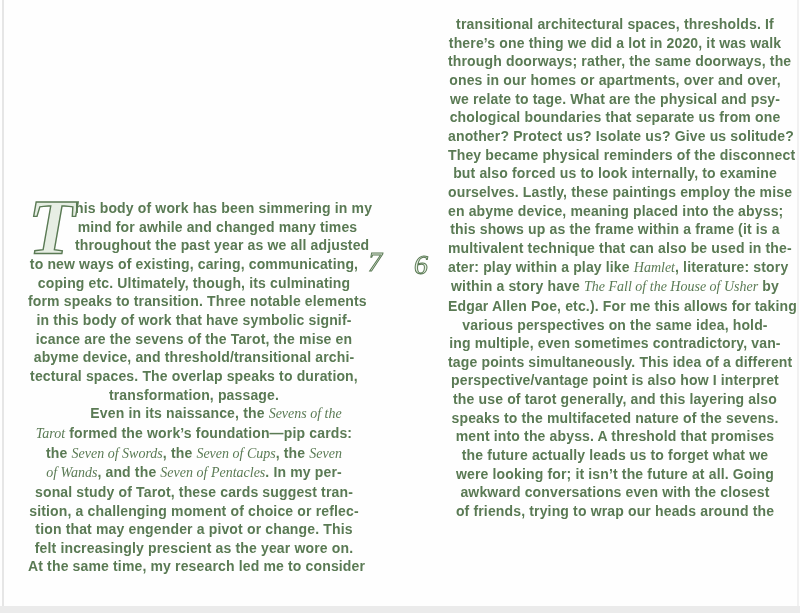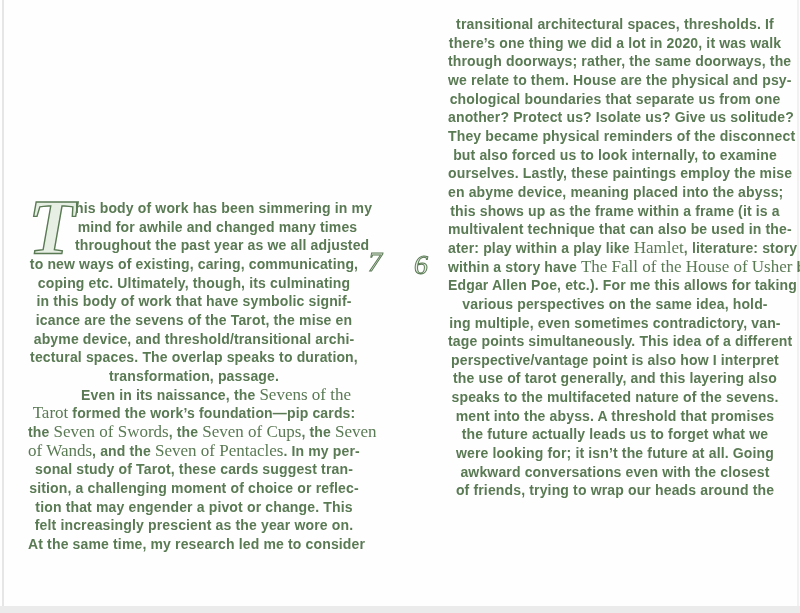--- a/index.html
+++ b/index.html
@@ -27,22 +27,23 @@
     letter-spacing:0.15px;
     line-height:18.65px;
     text-align:center;
   }
   .col-left{left:28px;top:199px;width:332px;}
   .col-right{left:448px;top:15px;width:334px;}
   .line{white-space:nowrap;}
   .line.indent{padding-left:44px;}
   .it{
     font-family:"Liberation Serif",serif;
+    font-style:italic;
     font-weight:400;
-    font-size:17px;
+    font-size:14px;
     letter-spacing:0;
   }
   .dropcap{
     float:left;
     width:47px;height:55px;
     font-family:"Liberation Serif",serif;
     font-style:italic;
     font-size:78px;
     line-height:56px;
     color:#e7eee4;
@@ -72,41 +73,43 @@
   <div class="ornament orn-left">7</div>
   <div class="ornament orn-right">6</div>
 
   <div class="column col-left" id="col-left">
     <span class="dropcap">T</span>
   <div class="line"><span class="rm">his body of work has been simmering in my</span></div>
       <div class="line"><span class="rm">mind for awhile and changed many times</span></div>
       <div class="line"><span class="rm">throughout the past year as we all adjusted</span></div>
       <div class="line"><span class="rm">to new ways of existing, caring, communicating,</span></div>
       <div class="line"><span class="rm">coping etc. Ultimately, though, its culminating</span></div>
+      <div class="line"><span class="rm">form speaks to transition. Three notable elements</span></div>
       <div class="line"><span class="rm">in this body of work that have symbolic signif-</span></div>
       <div class="line"><span class="rm">icance are the sevens of the Tarot, the mise en</span></div>
       <div class="line"><span class="rm">abyme device, and threshold/transitional archi-</span></div>
       <div class="line"><span class="rm">tectural spaces. The overlap speaks to duration,</span></div>
       <div class="line"><span class="rm">transformation, passage.</span></div>
       <div class="line indent"><span class="rm">Even in its naissance, the </span><span class="it">Sevens of the</span></div>
       <div class="line"><span class="it">Tarot</span><span class="rm"> formed the work’s foundation—pip cards:</span></div>
       <div class="line"><span class="rm">the </span><span class="it">Seven of Swords</span><span class="rm">, the </span><span class="it">Seven of Cups</span><span class="rm">, the </span><span class="it">Seven</span></div>
       <div class="line"><span class="it">of Wands</span><span class="rm">, and the </span><span class="it">Seven of Pentacles</span><span class="rm">. In my per-</span></div>
       <div class="line"><span class="rm">sonal study of Tarot, these cards suggest tran-</span></div>
       <div class="line"><span class="rm">sition, a challenging moment of choice or reflec-</span></div>
       <div class="line"><span class="rm">tion that may engender a pivot or change. This</span></div>
       <div class="line"><span class="rm">felt increasingly prescient as the year wore on.</span></div>
       <div class="line"><span class="rm">At the same time, my research led me to consider</span></div>
     </div>
 
   <div class="column col-right" id="col-right">
       <div class="line"><span class="rm">transitional architectural spaces, thresholds. If</span></div>
       <div class="line"><span class="rm">there’s one thing we did a lot in 2020, it was walk</span></div>
       <div class="line"><span class="rm">through doorways; rather, the same doorways, the</span></div>
-      <div class="line"><span class="rm">we relate to them. House are the physical and psy-</span></div>
+      <div class="line"><span class="rm">ones in our homes or apartments, over and over,</span></div>
+      <div class="line"><span class="rm">we relate to tage. What are the physical and psy-</span></div>
       <div class="line"><span class="rm">chological boundaries that separate us from one</span></div>
       <div class="line"><span class="rm">another? Protect us? Isolate us? Give us solitude?</span></div>
       <div class="line"><span class="rm">They became physical reminders of the disconnect</span></div>
       <div class="line"><span class="rm">but also forced us to look internally, to examine</span></div>
       <div class="line"><span class="rm">ourselves. Lastly, these paintings employ the mise</span></div>
       <div class="line"><span class="rm">en abyme device, meaning placed into the abyss;</span></div>
       <div class="line"><span class="rm">this shows up as the frame within a frame (it is a</span></div>
       <div class="line"><span class="rm">multivalent technique that can also be used in the-</span></div>
       <div class="line"><span class="rm">ater: play within a play like </span><span class="it">Hamlet</span><span class="rm">, literature: story</span></div>
       <div class="line"><span class="rm">within a story have </span><span class="it">The Fall of the House of Usher</span><span class="rm"> by</span></div>

